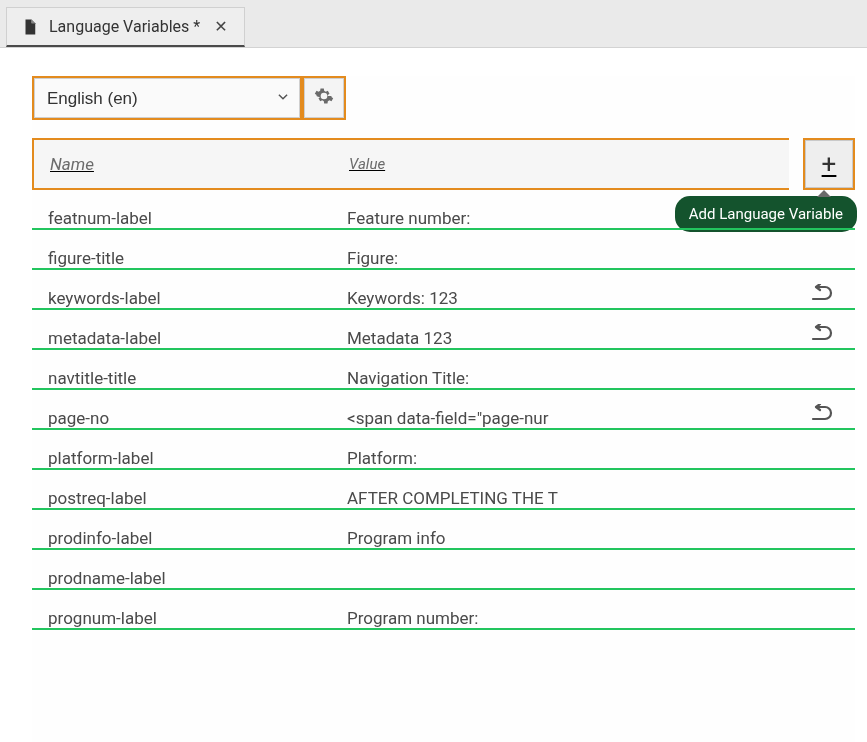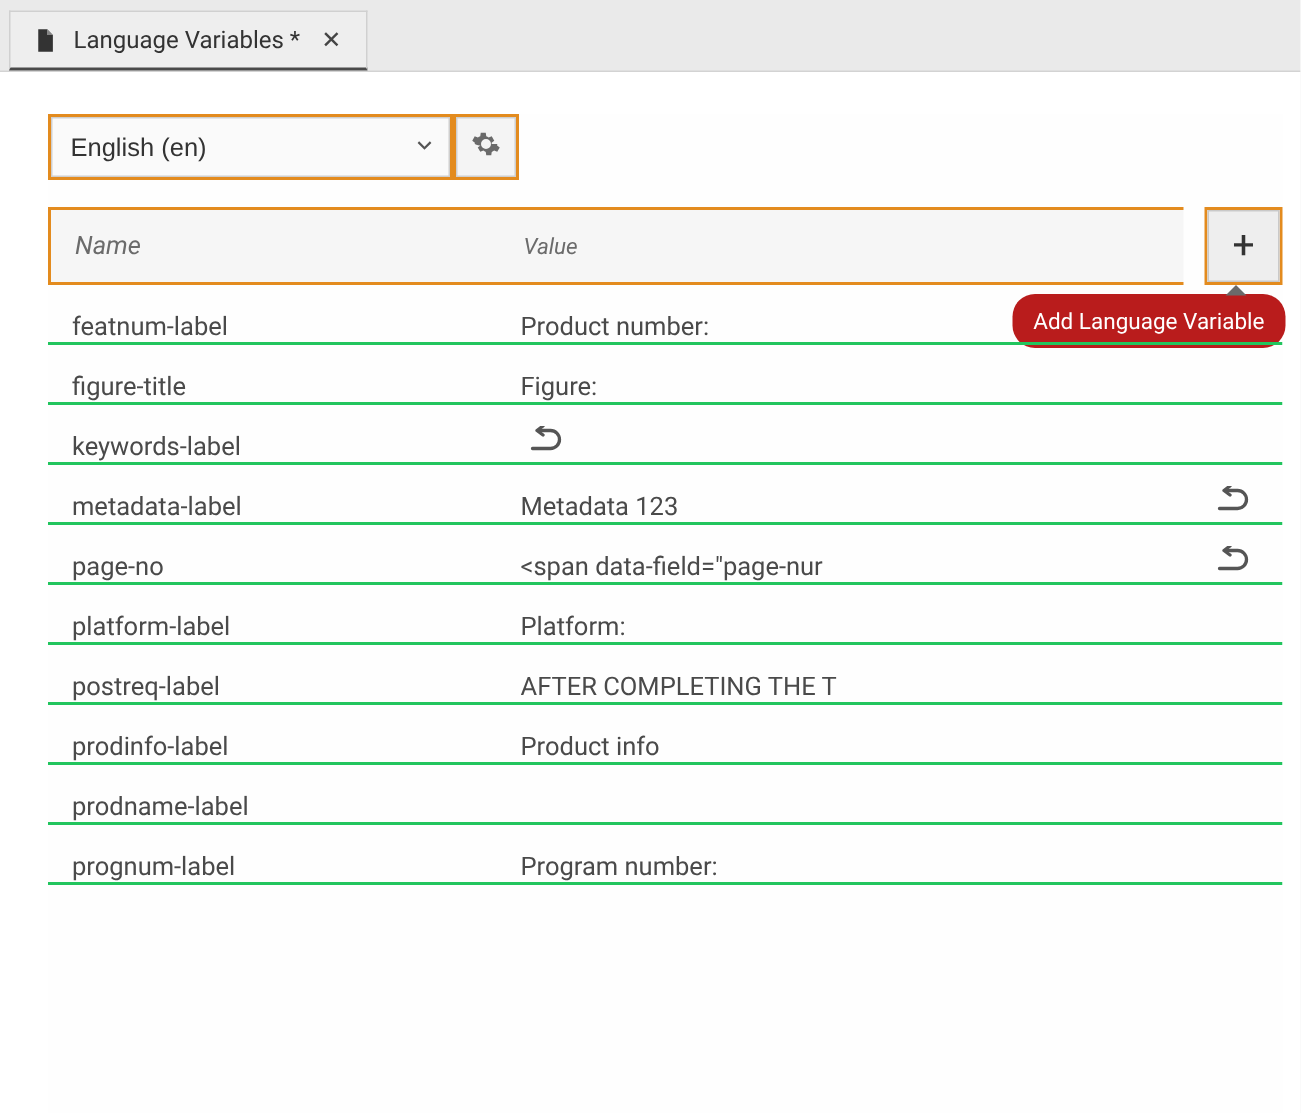--- a/index.html
+++ b/index.html
@@ -160,21 +160,21 @@
       align-items: center;
       justify-content: center;
       cursor: pointer;
       font-size: 26px;
       color: #333;
     }
     .tooltip {
       position: absolute;
       top: 56px;
       right: -4px;
-      background: #b91c1c;
+      background: #14532d;
       color: #fff;
       padding: 9px 14px;
       border-radius: 15px;
       font-size: 15px;
       white-space: nowrap;
     }
     .tooltip::before {
       content: "";
       position: absolute;
       top: -6px;
@@ -226,20 +226,21 @@
       justify-content: center;
     }
     .undo-icon svg {
       width: 24px;
       height: 20px;
     }
     .table-header-container {
       display: flex;
       align-items: flex-start;
       position: relative;
+      text-decoration: underline;
     }
   </style>
 </head>
 <body>
 
 <div class="app-container" data-name="app-container">
 
   <div class="tab-bar" data-name="tab-bar">
     <div class="tab" data-name="tab-language-variables">
       <span class="doc-icon" data-name="document-icon">
@@ -292,48 +293,54 @@
           <div class="add-btn" data-name="add-variable-button">
             <span data-name="plus-icon">+</span>
           </div>
           <div class="tooltip" data-name="tooltip">Add Language Variable</div>
         </div>
       </div>
 
       <div class="rows-scroll" data-name="table-body" id="rows-container">
       <div class="data-row" data-name="table-row">
             <div class="data-name-cell" data-name="variable-name">featnum-label</div>
-            <div class="data-value-cell" data-name="variable-value">Product number:</div>
+            <div class="data-value-cell" data-name="variable-value">Feature number:</div>
             <div class="undo-cell" data-name="undo-cell"></div>
           </div>
           <div class="data-row" data-name="table-row">
             <div class="data-name-cell" data-name="variable-name">figure-title</div>
             <div class="data-value-cell" data-name="variable-value">Figure:</div>
             <div class="undo-cell" data-name="undo-cell"></div>
           </div>
           <div class="data-row" data-name="table-row">
             <div class="data-name-cell" data-name="variable-name">keywords-label</div>
+            <div class="data-value-cell" data-name="variable-value">Keywords: 123</div>
             <div class="undo-cell" data-name="undo-cell">
               <span class="undo-icon" data-name="undo-icon"><svg viewBox="0 0 24 20">
                   <path fill="none" stroke="#555" stroke-width="2.2" stroke-linecap="round" d="M3 15h12a6 6 0 000-12H7"></path>
                   <path fill="none" stroke="#555" stroke-width="2.2" stroke-linecap="round" stroke-linejoin="round" d="M10 0L6 3l4 3"></path>
                 </svg></span>
             </div>
           </div>
           <div class="data-row" data-name="table-row">
             <div class="data-name-cell" data-name="variable-name">metadata-label</div>
             <div class="data-value-cell" data-name="variable-value">Metadata 123</div>
             <div class="undo-cell" data-name="undo-cell">
               <span class="undo-icon" data-name="undo-icon"><svg viewBox="0 0 24 20">
                   <path fill="none" stroke="#555" stroke-width="2.2" stroke-linecap="round" d="M3 15h12a6 6 0 000-12H7"></path>
                   <path fill="none" stroke="#555" stroke-width="2.2" stroke-linecap="round" stroke-linejoin="round" d="M10 0L6 3l4 3"></path>
                 </svg></span>
             </div>
           </div>
           <div class="data-row" data-name="table-row">
+            <div class="data-name-cell" data-name="variable-name">navtitle-title</div>
+            <div class="data-value-cell" data-name="variable-value">Navigation Title:</div>
+            <div class="undo-cell" data-name="undo-cell"></div>
+          </div>
+          <div class="data-row" data-name="table-row">
             <div class="data-name-cell" data-name="variable-name">page-no</div>
             <div class="data-value-cell" data-name="variable-value">&lt;span data-field="page-nur</div>
             <div class="undo-cell" data-name="undo-cell">
               <span class="undo-icon" data-name="undo-icon"><svg viewBox="0 0 24 20">
                   <path fill="none" stroke="#555" stroke-width="2.2" stroke-linecap="round" d="M3 15h12a6 6 0 000-12H7"></path>
                   <path fill="none" stroke="#555" stroke-width="2.2" stroke-linecap="round" stroke-linejoin="round" d="M10 0L6 3l4 3"></path>
                 </svg></span>
             </div>
           </div>
           <div class="data-row" data-name="table-row">
@@ -341,21 +348,21 @@
             <div class="data-value-cell" data-name="variable-value">Platform:</div>
             <div class="undo-cell" data-name="undo-cell"></div>
           </div>
           <div class="data-row" data-name="table-row">
             <div class="data-name-cell" data-name="variable-name">postreq-label</div>
             <div class="data-value-cell" data-name="variable-value">AFTER COMPLETING THE T</div>
             <div class="undo-cell" data-name="undo-cell"></div>
           </div>
           <div class="data-row" data-name="table-row">
             <div class="data-name-cell" data-name="variable-name">prodinfo-label</div>
-            <div class="data-value-cell" data-name="variable-value">Product info</div>
+            <div class="data-value-cell" data-name="variable-value">Program info</div>
             <div class="undo-cell" data-name="undo-cell"></div>
           </div>
           <div class="data-row" data-name="table-row">
             <div class="data-name-cell" data-name="variable-name">prodname-label</div>
             <div class="undo-cell" data-name="undo-cell"></div>
           </div>
           <div class="data-row" data-name="table-row">
             <div class="data-name-cell" data-name="variable-name">prognum-label</div>
             <div class="data-value-cell" data-name="variable-value">Program number:</div>
             <div class="undo-cell" data-name="undo-cell"></div>

